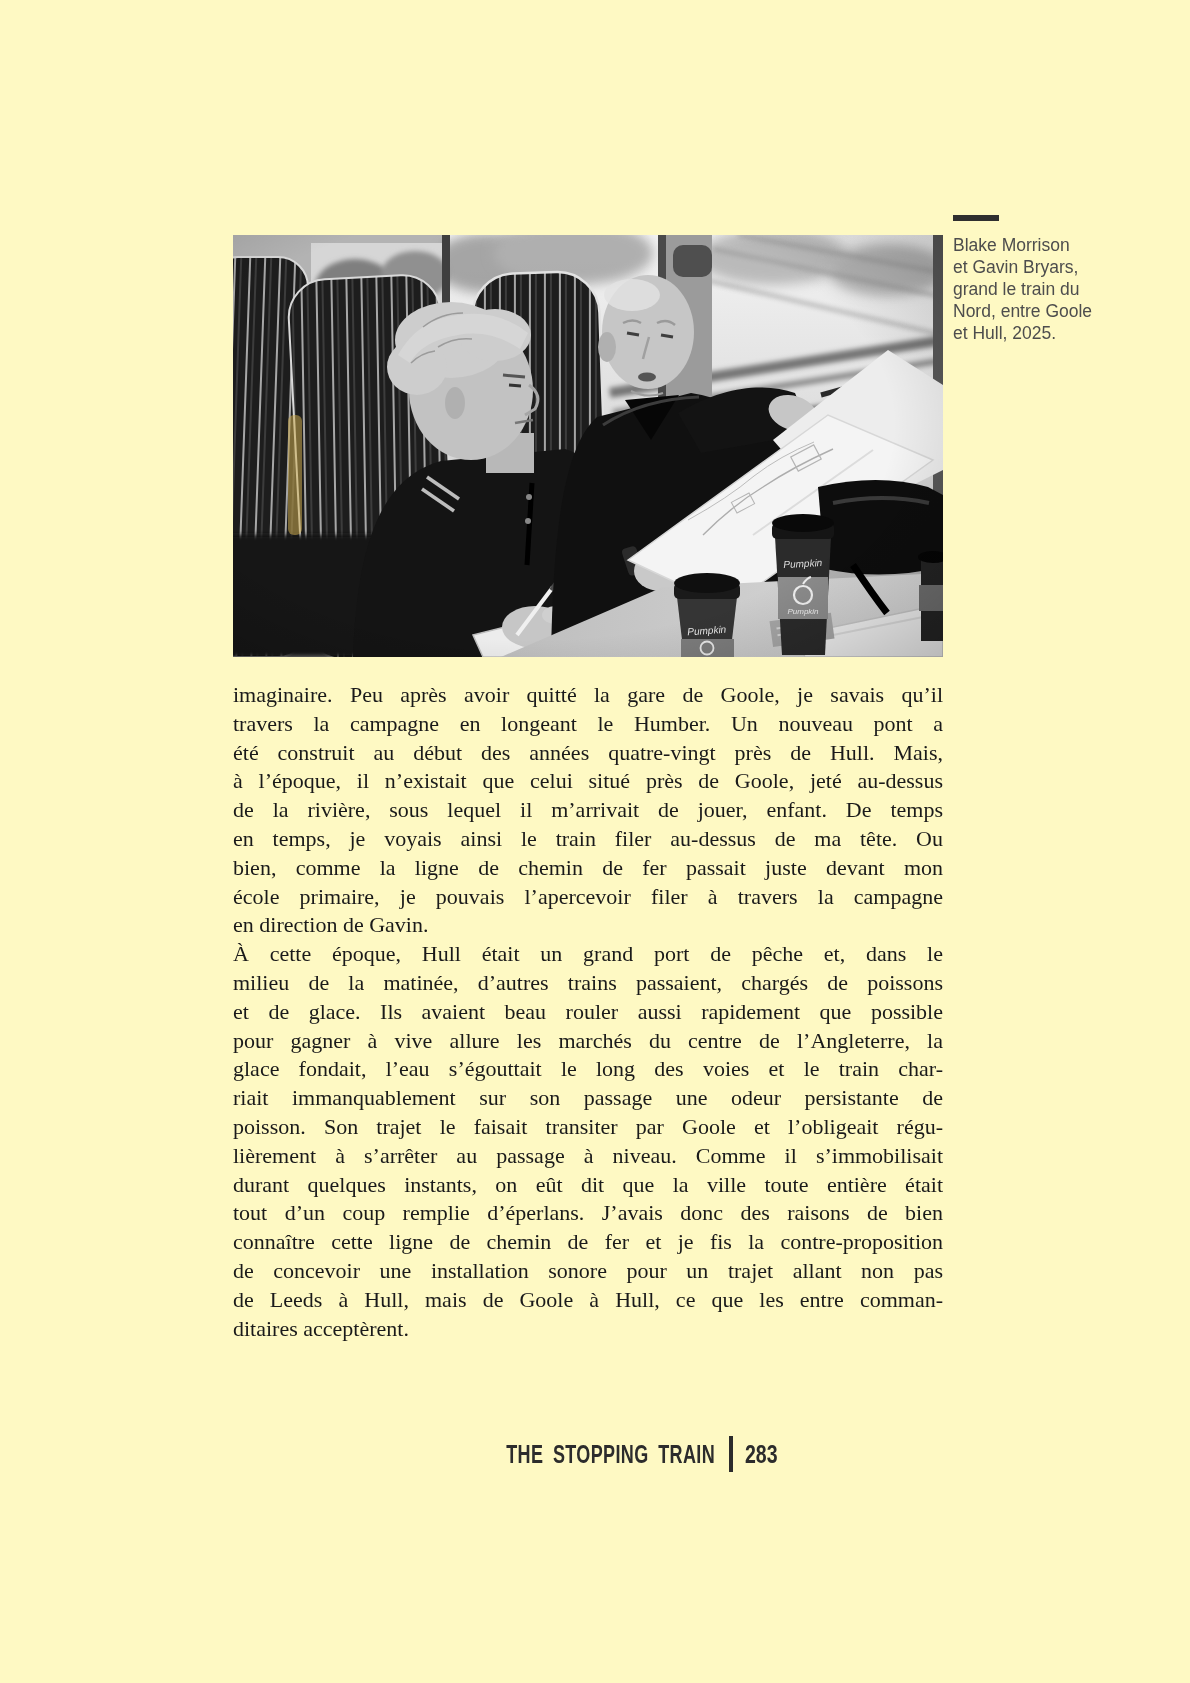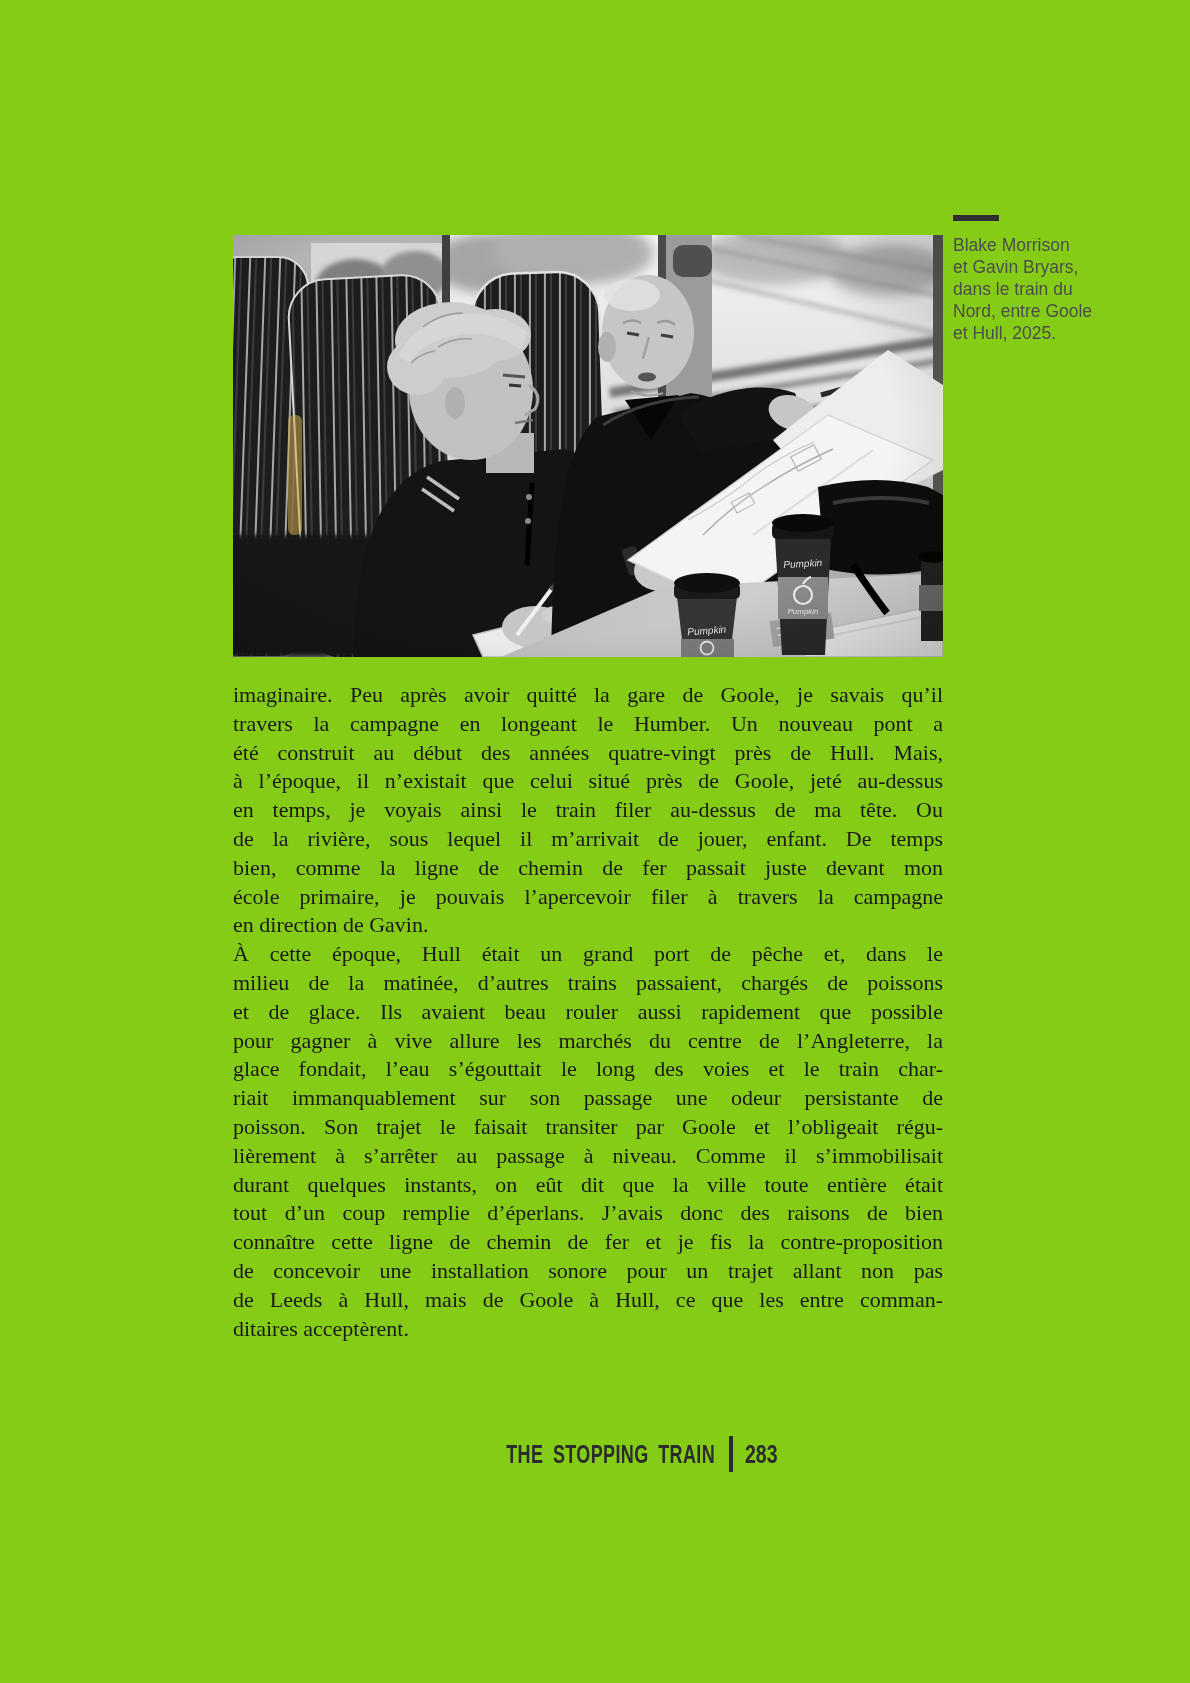--- a/index.html
+++ b/index.html
@@ -1,19 +1,19 @@
 <!DOCTYPE html>
 <html lang="fr"><head>
 <meta charset="utf-8">
 <style>
   html,body{margin:0;padding:0;background:#ffffff;}
   .page{
     position:relative;
     width:1190px;height:1683px;
-    background:#84cc16;
+    background:#fef9c3;
     font-family:"Liberation Serif","DejaVu Serif",serif;
     overflow:hidden;
   }
   
   .photo-figure{
     position:absolute;left:233px;top:235px;width:710px;height:422px;
   }
   .photo-figure svg{display:block;width:710px;height:422px;}
   
   .caption{
@@ -252,34 +252,34 @@
 
       <rect x="0" y="0" width="710" height="422" fill="url(#vign)"></rect>
     </svg>
   </figure>
 
   <div class="caption">
     <div class="caption-bar"></div>
     <div id="caption-lines">
         <div class="cap-line">Blake Morrison</div>
         <div class="cap-line">et Gavin Bryars,</div>
-        <div class="cap-line">dans le train du</div>
+        <div class="cap-line">grand le train du</div>
         <div class="cap-line">Nord, entre Goole</div>
         <div class="cap-line">et Hull, 2025.</div>
       </div>
   </div>
 
   <div class="body-text" id="body-paragraphs">
       <div class="para">
         <div class="line">imaginaire. Peu après avoir quitté la gare de Goole, je savais qu’il</div>
         <div class="line">travers la campagne en longeant le Humber. Un nouveau pont a</div>
         <div class="line">été construit au début des années quatre-vingt près de Hull. Mais,</div>
         <div class="line">à l’époque, il n’existait que celui situé près de Goole, jeté au-dessus</div>
+        <div class="line">de la rivière, sous lequel il m’arrivait de jouer, enfant. De temps</div>
         <div class="line">en temps, je voyais ainsi le train filer au-dessus de ma tête. Ou</div>
-        <div class="line">de la rivière, sous lequel il m’arrivait de jouer, enfant. De temps</div>
         <div class="line">bien, comme la ligne de chemin de fer passait juste devant mon</div>
         <div class="line">école primaire, je pouvais l’apercevoir filer à travers la campagne</div>
         <div class="line last">en direction de Gavin.</div>
       </div>
       <div class="para">
         <div class="line">À cette époque, Hull était un grand port de pêche et, dans le</div>
         <div class="line">milieu de la matinée, d’autres trains passaient, chargés de poissons</div>
         <div class="line">et de glace. Ils avaient beau rouler aussi rapidement que possible</div>
         <div class="line">pour gagner à vive allure les marchés du centre de l’Angleterre, la</div>
         <div class="line">glace fondait, l’eau s’égouttait le long des voies et le train char-</div>

